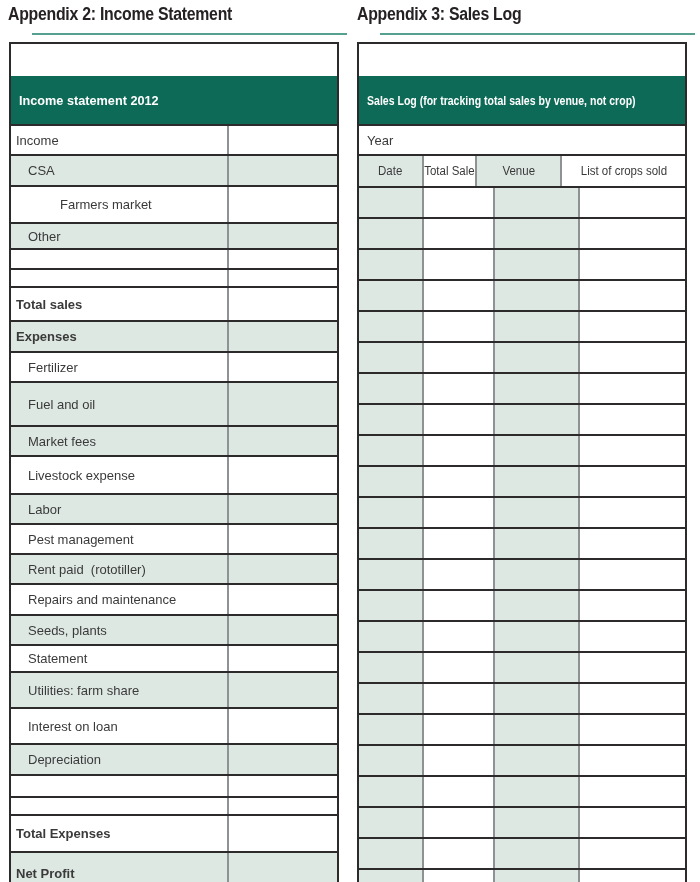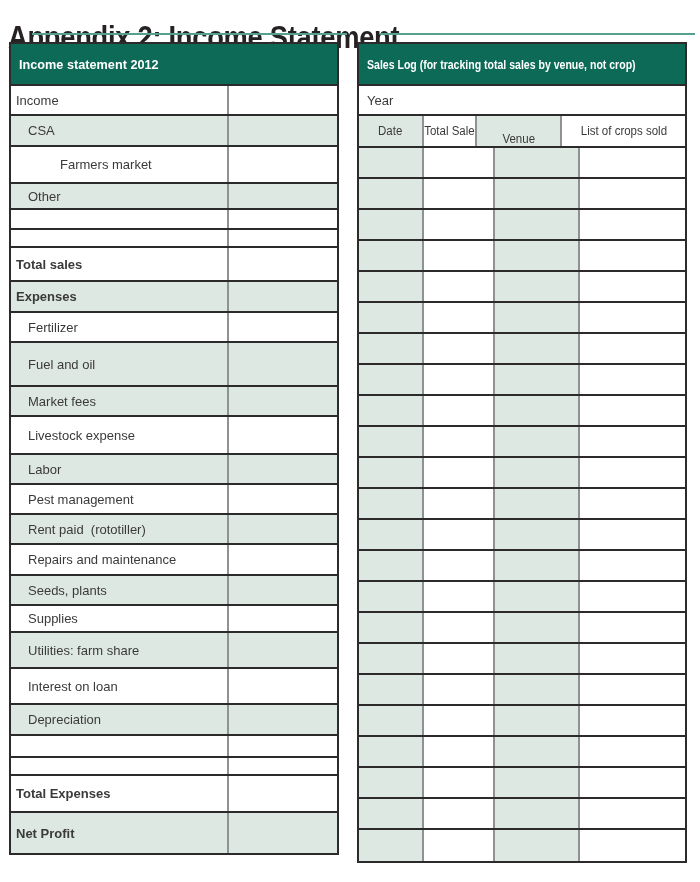--- a/index.html
+++ b/index.html
@@ -9,36 +9,36 @@
     --grid-dark:#2d2a2b;
     --grid-gray:#8f9294;
     --text:#3b3a3a;
     --header-text:#ffffff;
   }
   *{margin:0;padding:0;box-sizing:border-box;}
   html,body{background:#ffffff;}
   body{font-family:"Liberation Sans","DejaVu Sans",sans-serif;color:var(--text);}
   .page{position:relative;width:700px;height:882px;background:#ffffff;overflow:hidden;}
 
-  .apx-title{position:absolute;top:4px;font-size:31px;font-weight:700;color:#262223;
-    letter-spacing:-0.3px;white-space:nowrap;margin-top:16px;}
+  .apx-title{position:absolute;top:4px;font-size:18px;font-weight:700;color:#262223;
+    letter-spacing:-0.3px;white-space:nowrap;}
   .apx-title span{display:inline-block;transform:scaleX(0.88);transform-origin:left center;}
   .title-left{left:8px;}
   .title-right{left:357px;}
   .title-rule{position:absolute;top:33px;width:315px;height:2px;background:var(--title-rule);}
   .rule-left{left:32px;}
   .rule-right{left:380px;}
 
   .ftable{position:absolute;top:42px;width:330px;border:2px solid var(--grid-dark);background:#fff;}
   .ftable-left{left:9px;}
   .ftable-right{left:357px;}
 
-  .thead{height:42px;background:var(--header-bar);border-bottom:2px solid var(--grid-dark);
+  .thead{height:50px;background:var(--header-bar);border-bottom:2px solid var(--grid-dark);
     display:flex;align-items:center;padding-left:8px;color:var(--header-text);
-    font-weight:700;font-size:13.5px;white-space:nowrap;overflow:visible;}
+    font-weight:700;font-size:13.5px;white-space:nowrap;overflow:visible;margin-top:32px;}
   .thead .hd{display:inline-block;transform-origin:left center;transform:scaleX(0.94);}
   .thead .hd-cond{transform:scaleX(0.78);}
 
   
   .irow{display:flex;border-bottom:2px solid var(--grid-dark);background:#fff;}
   .irow:last-child{border-bottom:none;}
   .irow.tint{background:var(--row-tint);}
   .ilabel{flex:1;display:flex;align-items:center;padding-left:5px;font-size:13px;white-space:pre;}
   .ilabel.indent{padding-left:17px;}
   .irow.bold .ilabel{font-weight:700;}
@@ -57,20 +57,21 @@
   .slrow{display:flex;height:31px;}
   .slrow{border-bottom:2px solid var(--grid-dark);}
   .slrow.last{border-bottom:none;}
 </style>
 </head>
 <body>
 
 <div class="page">
 
   <div class="apx-title title-left"><span>Appendix 2: Income Statement</span></div>
+  <div class="apx-title title-right"><span>Appendix 3: Sales Log</span></div>
   <div class="title-rule rule-left"></div>
   <div class="title-rule rule-right"></div>
 
   <div class="ftable ftable-left">
     <div class="thead">
       <span class="hd">Income statement 2012</span>
     </div>
     <div>
         <div class="irow" style="height: 30px;">
           <div class="ilabel">Income</div>
@@ -134,21 +135,21 @@
         </div>
         <div class="irow" style="height: 31px;">
           <div class="ilabel indent">Repairs and maintenance</div>
           <div class="ival"></div>
         </div>
         <div class="irow tint" style="height: 30px;">
           <div class="ilabel indent">Seeds, plants</div>
           <div class="ival"></div>
         </div>
         <div class="irow" style="height: 27px;">
-          <div class="ilabel indent">Supplies</div>
+          <div class="ilabel indent">Statement</div>
           <div class="ival"></div>
         </div>
         <div class="irow tint" style="height: 36px;">
           <div class="ilabel indent">Utilities: farm share</div>
           <div class="ival"></div>
         </div>
         <div class="irow" style="height: 36px;">
           <div class="ilabel indent">Interest on loan</div>
           <div class="ival"></div>
         </div>
@@ -182,21 +183,21 @@
     <div class="year-row">
       <span>Year</span>
     </div>
     <div class="shead">
         <div class="scell tint" style="width: 63px;">
           <span>Date</span>
         </div>
         <div class="scell" style="width: 53px;">
           <span>Total Sale</span>
         </div>
-        <div class="scell tint" style="width: 85px; align-items: flex-end;">
+        <div class="scell tint" style="width: 85px;">
           <span>Venue</span>
         </div>
         <div class="scell" style="flex: 1 1 0%;">
           <span>List of crops sold</span>
         </div>
       </div>
     <div>
         <div class="slrow">
           <div class="scell tint" style="width: 63px;"></div>
           <div class="scell" style="width: 71px;"></div>

